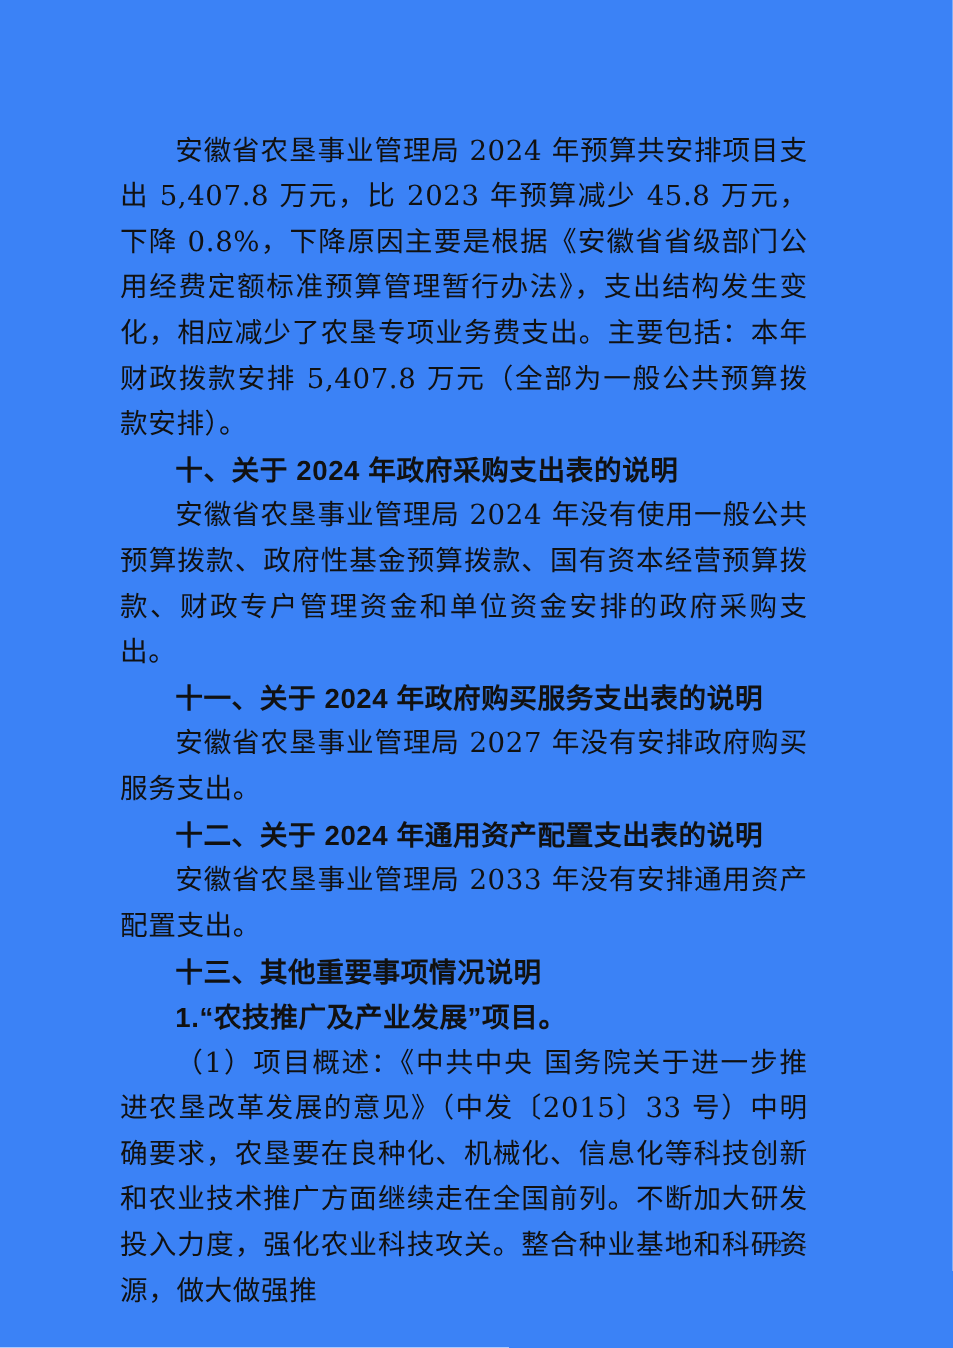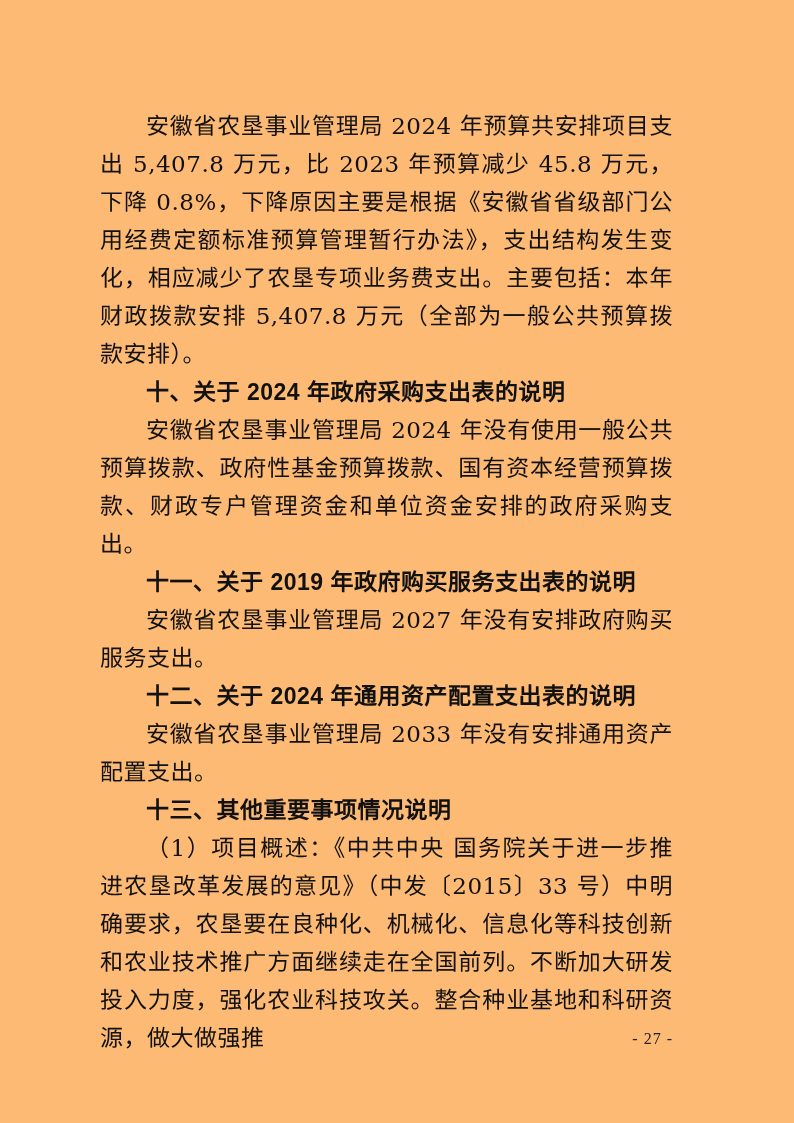--- a/index.html
+++ b/index.html
@@ -4,21 +4,21 @@
 <style>
   html, body {
     margin: 0;
     padding: 0;
     background: #ffffff;
   }
   .page {
     position: relative;
     width: 794px;
     height: 1123px;
-    background: #fdba74;
+    background: #3b82f6;
     overflow: hidden;
   }
   .content {
     position: absolute;
     left: 100px;
     top: 107px;
     width: 573px;
     color: #111111;
     font-family: "DejaVu Serif", "Liberation Serif", serif;
     font-size: 23px;
@@ -49,22 +49,23 @@
   }
 </style>
 </head>
 <body>
 
 <div class="page">
   <div class="content">
     <p class="body">安徽省农垦事业管理局 2024 年预算共安排项目支出 5,407.8 万元，比 2023 年预算减少 45.8 万元，下降 0.8%，下降原因主要是根据《安徽省省级部门公用经费定额标准预算管理暂行办法》，支出结构发生变化，相应减少了农垦专项业务费支出。主要包括：本年财政拨款安排 5,407.8 万元（全部为一般公共预算拨款安排）。</p>
     <p class="heading">十、关于 2024 年政府采购支出表的说明</p>
     <p class="body">安徽省农垦事业管理局 2024 年没有使用一般公共预算拨款、政府性基金预算拨款、国有资本经营预算拨款、财政专户管理资金和单位资金安排的政府采购支出。</p>
-    <p class="heading">十一、关于 2019 年政府购买服务支出表的说明</p>
+    <p class="heading">十一、关于 2024 年政府购买服务支出表的说明</p>
     <p class="body">安徽省农垦事业管理局 2027 年没有安排政府购买服务支出。</p>
     <p class="heading">十二、关于 2024 年通用资产配置支出表的说明</p>
     <p class="body">安徽省农垦事业管理局 2033 年没有安排通用资产配置支出。</p>
     <p class="heading">十三、其他重要事项情况说明</p>
+    <p class="heading">1.“农技推广及产业发展”项目。</p>
     <p class="body">（1）项目概述：《中共中央 国务院关于进一步推进农垦改革发展的意见》（中发〔2015〕33 号）中明确要求，农垦要在良种化、机械化、信息化等科技创新和农业技术推广方面继续走在全国前列。不断加大研发投入力度，强化农业科技攻关。整合种业基地和科研资源，做大做强推</p>
   </div>
 
   <div class="page-number">- 27 -</div>
 </div>
 
 </body></html>

